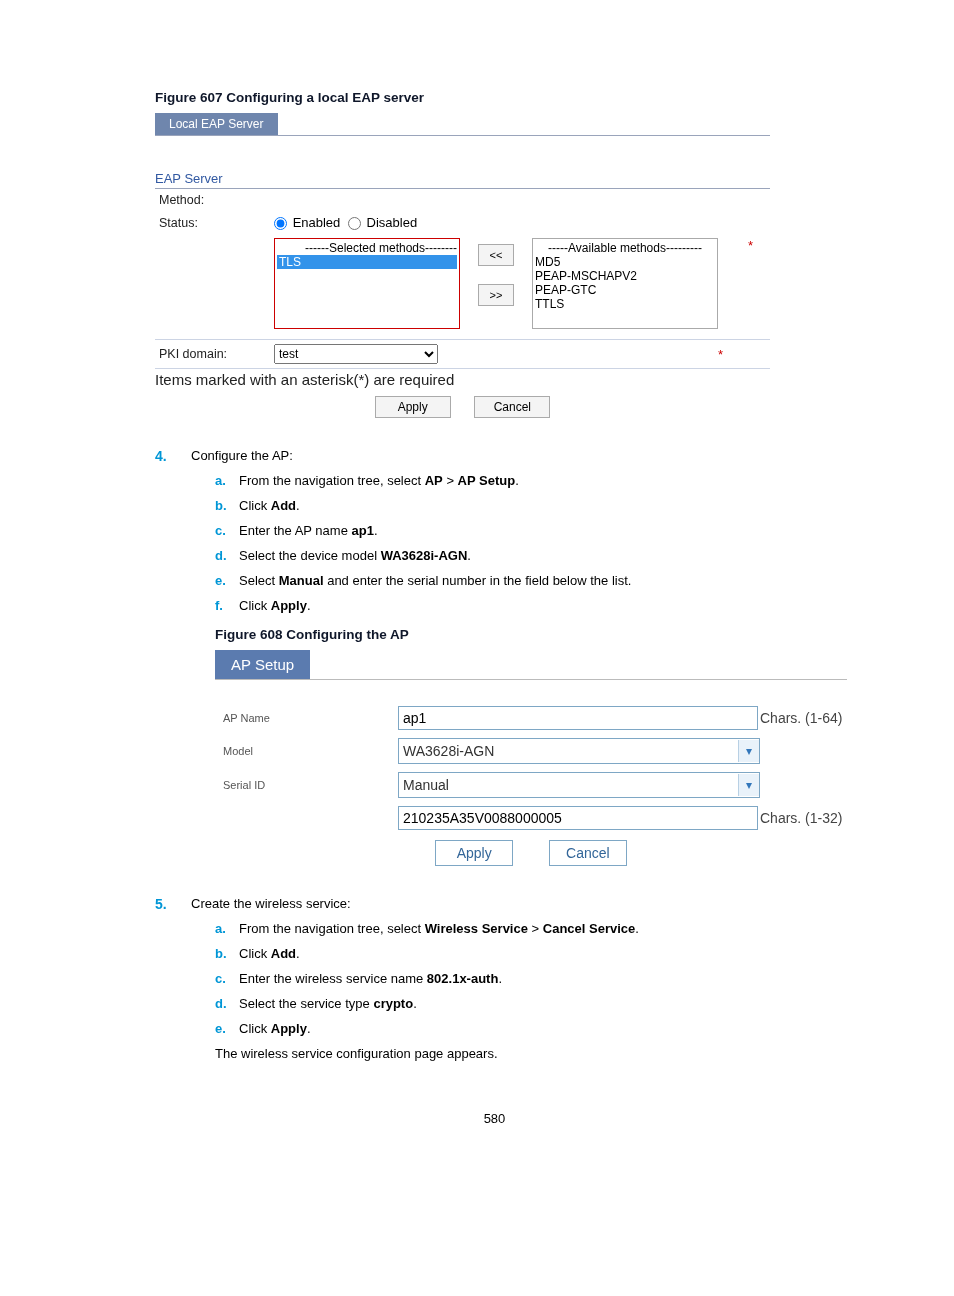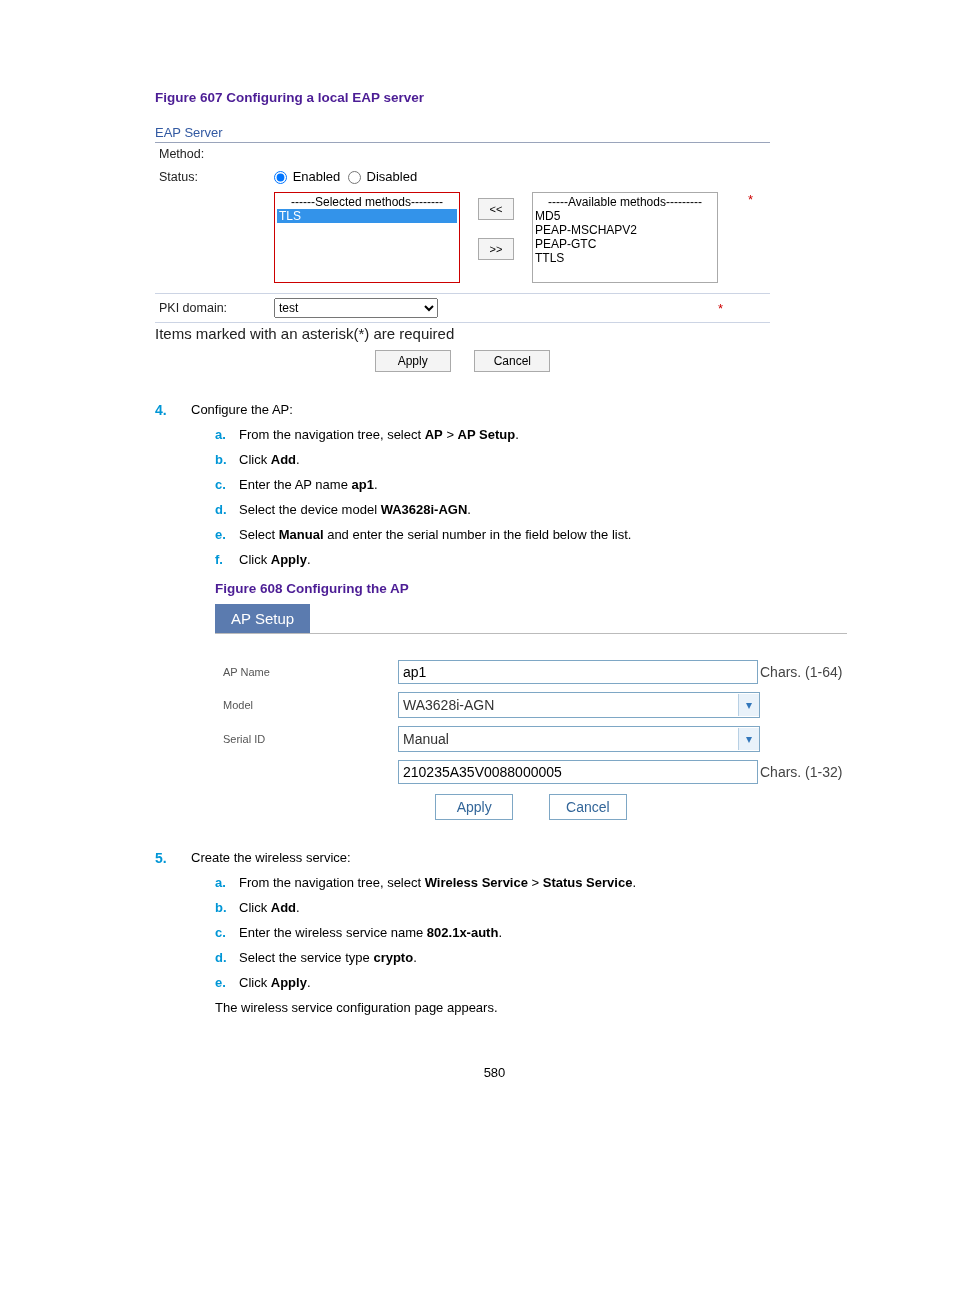--- a/index.html
+++ b/index.html
@@ -8,21 +8,21 @@
     background: #fff;
     margin: 0;
     padding: 0;
     width: 954px;
     color: #000;
   }
   .page {
     padding: 90px 120px 40px 155px;
   }
   .figure-title {
-    color: #4c1d95;
+    color: #0f172a;
     font-weight: bold;
     font-size: 13.5px;
     margin-bottom: 8px;
     font-family: Arial, sans-serif;
   }
   .screenshot {
     background: #fff;
   }
   
   .tab-strip {
@@ -31,21 +31,21 @@
   }
   .tab {
     background: #6f86ad;
     color: #fff;
     padding: 4px 14px;
     font-size: 12px;
   }
   .section-head {
     color: #3259a2;
     font-size: 13px;
-    margin-top: 20px;
+    margin-top: 35px;
     border-bottom: 1px solid #9aa4bb;
     padding-bottom: 2px;
   }
   .form-row {
     display: flex;
     align-items: center;
     padding: 4px 0;
   }
   .form-label {
     flex: 0 0 115px;
@@ -56,20 +56,21 @@
   .radio-row input { margin: 0 2px 0 0; vertical-align: middle; }
   .transfer-box {
     border: 1px solid #c00;
     width: 180px;
     height: 85px;
     padding: 2px;
     font-size: 12px;
     display: flex;
     flex-direction: column;
     margin-right: 18px;
+    align-items: flex-end;
   }
   .transfer-box-avail {
     border: 1px solid #aaa;
     width: 180px;
     height: 85px;
     padding: 2px;
     font-size: 12px;
     margin-left: 18px;
   }
   .transfer-box-header {
@@ -228,20 +229,23 @@
     font-size: 13px;
   }
 </style>
 </head>
 <body>
 
 <div class="page">
 
   <div class="figure-title">Figure 607 Configuring a local EAP server</div>
   <div class="screenshot" style="width:615px;">
+    <div class="tab-strip">
+      <div class="tab">Local EAP Server</div>
+    </div>
 
     <div class="section-head">EAP Server</div>
 
     <div style="border-bottom:1px solid #ccd4e4;">
       <div class="form-row">
         <div class="form-label">Method:</div>
       </div>
       <div class="form-row">
         <div class="form-label">Status:</div>
         <div class="radio-row">
@@ -334,21 +338,21 @@
             </div>
           </div>
         </div>
       </div>
     </li>
 
     <li style="margin-top:30px;">
       <span class="num">5.</span>
       <span>Create the wireless service:</span>
       <ol class="sub-steps">
-        <li><span class="sub-num">a.</span><span>From the navigation tree, select </span><b>Wireless Service</b><span> &gt; </span><b>Status Service</b><span>.</span></li>
+        <li><span class="sub-num">a.</span><span>From the navigation tree, select </span><b>Wireless Service</b><span> &gt; </span><b>Cancel Service</b><span>.</span></li>
         <li><span class="sub-num">b.</span><span>Click </span><b>Add</b><span>.</span></li>
         <li><span class="sub-num">c.</span><span>Enter the wireless service name </span><b>802.1x-auth</b><span>.</span></li>
         <li><span class="sub-num">d.</span><span>Select the service type </span><b>crypto</b><span>.</span></li>
         <li><span class="sub-num">e.</span><span>Click </span><b>Apply</b><span>.</span></li>
       </ol>
       <div class="sub-text-extra">The wireless service configuration page appears.</div>
     </li>
   </ol>
 
   <div class="footer-pageno">580</div>

